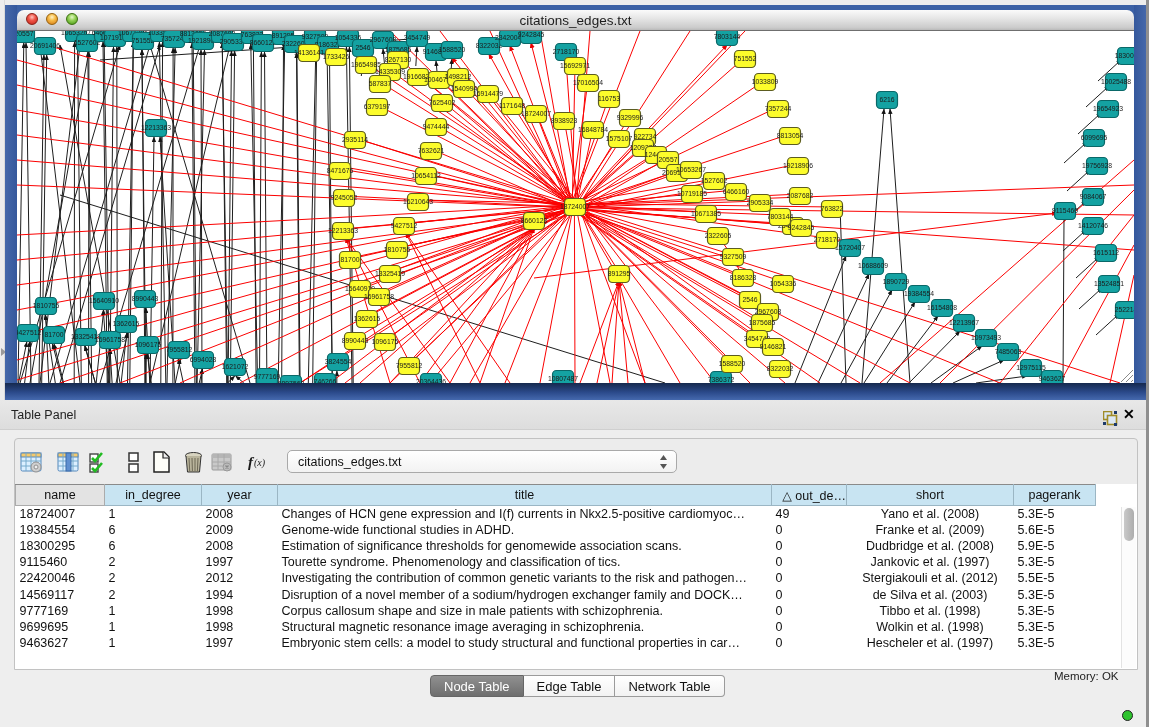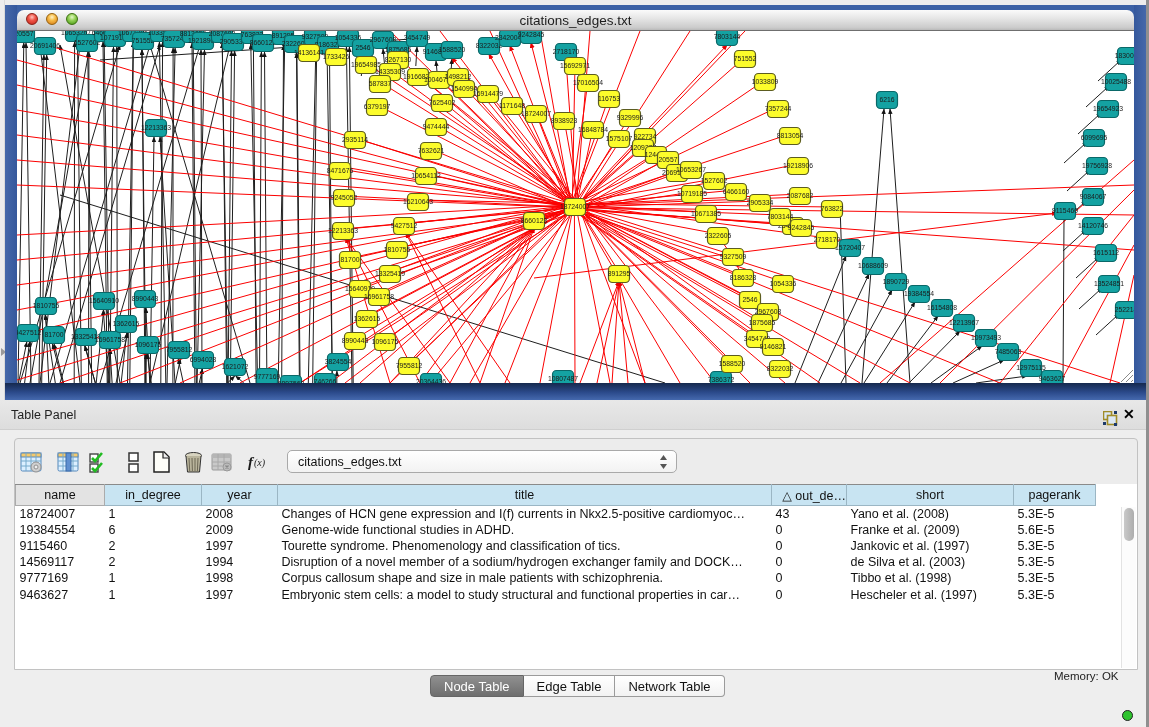--- a/index.html
+++ b/index.html
@@ -21,21 +21,21 @@
 .tpHead .x{position:absolute;left:1123px;top:6px;font-size:14px;font-weight:bold;color:#000}
 .panel{position:absolute;left:0;top:430px;width:1146px;height:297px;background:#eeeeee}
 .tcont{position:absolute;left:14px;top:438px;width:1124px;height:232px;border:1px solid #c2c2c2;border-radius:4px 4px 0 0;background:#ececec}
 .combo{position:absolute;left:287px;top:450px;width:390px;height:23px;background:linear-gradient(180deg,#ffffff,#f2f2f2);border:1px solid #a9a9a9;border-radius:5px;font-size:12.5px;color:#111;padding:4px 0 0 10px}
 table.tb{position:absolute;left:15px;top:484px;border-collapse:collapse;font-size:12.5px;color:#111;table-layout:fixed;background:#fff}
 table.tb th{height:21px;font-weight:normal;background:#c8e4f2;border:1px solid #9bb6c4;border-top:1px solid #8a8a8a;overflow:hidden;white-space:nowrap}
 table.tb th.g{background:#e3e3e3;border:1px solid #ababab;border-top:1px solid #8a8a8a}
 table.tb td{height:16.2px;padding:0 4px;overflow:hidden;white-space:nowrap;border:none}
 td.c1{padding-left:4px}
 td.c5{padding-left:5px}
-td.c6{text-align:left}
+td.c6{text-align:center}
 .tbwrap{position:absolute;left:15px;top:484px;width:1122px;height:185px;background:#fff}
 .sb{position:absolute;left:1121px;top:507px;width:15px;height:161px;background:#fcfcfc;border-left:1px solid #e3e3e3}
 .sb .th{position:absolute;left:2px;top:1px;width:10px;height:33px;border-radius:5px;background:linear-gradient(90deg,#c9c9c9,#adadad)}
 .tabs{position:absolute;left:430px;top:675px;height:22px;display:flex;font-size:13px}
 .tabs div{padding:3px 13px 0 13px;border:1px solid #9b9b9b;border-left:none;background:linear-gradient(180deg,#ffffff,#f2f2f2);color:#111}
 .tabs div.sel{background:linear-gradient(180deg,#909090,#6e6e6e);color:#fff;border:1px solid #666;border-radius:4px 0 0 4px}
 .tabs div.last{border-radius:0 4px 4px 0}
 .mem{position:absolute;left:1054px;top:670px;font-size:11.5px;color:#222}
 .dot{position:absolute;left:1122px;top:710px;width:11px;height:11px;border-radius:50%;background:#2ec32e;border:1.5px solid #222}
 .larrow{position:absolute;left:1px;top:348px;width:0;height:0;border-top:4px solid transparent;border-bottom:4px solid transparent;border-left:5px solid #9a9a9a}
@@ -756,58 +756,85 @@
         <th>title</th>
         <th style="text-align:right;padding-left:5px">△ out_de…</th>
         <th>short</th>
         <th>pagerank</th>
       </tr>
 <tr>
         <td class="c1">18724007</td>
         <td class="c2">1</td>
         <td class="c3">2008</td>
         <td class="c4">Changes of HCN gene expression and I(f) currents in Nkx2.5-positive cardiomyoc…</td>
-        <td class="c5">43</td>
+        <td class="c5">49</td>
         <td class="c6">Yano et al. (2008)</td>
         <td class="c7">5.3E-5</td>
       </tr>
 <tr>
         <td class="c1">19384554</td>
         <td class="c2">6</td>
         <td class="c3">2009</td>
         <td class="c4">Genome-wide functional studies in ADHD.</td>
         <td class="c5">0</td>
         <td class="c6">Franke et al. (2009)</td>
         <td class="c7">5.6E-5</td>
       </tr>
 <tr>
+        <td class="c1">18300295</td>
+        <td class="c2">6</td>
+        <td class="c3">2008</td>
+        <td class="c4">Estimation of significance thresholds for genomewide association scans.</td>
+        <td class="c5">0</td>
+        <td class="c6">Dudbridge et al. (2008)</td>
+        <td class="c7">5.9E-5</td>
+      </tr>
+<tr>
         <td class="c1">9115460</td>
         <td class="c2">2</td>
         <td class="c3">1997</td>
         <td class="c4">Tourette syndrome. Phenomenology and classification of tics.</td>
         <td class="c5">0</td>
         <td class="c6">Jankovic et al. (1997)</td>
         <td class="c7">5.3E-5</td>
+      </tr>
+<tr>
+        <td class="c1">22420046</td>
+        <td class="c2">2</td>
+        <td class="c3">2012</td>
+        <td class="c4">Investigating the contribution of common genetic variants to the risk and pathogen…</td>
+        <td class="c5">0</td>
+        <td class="c6">Stergiakouli et al. (2012)</td>
+        <td class="c7">5.5E-5</td>
       </tr>
 <tr>
         <td class="c1">14569117</td>
         <td class="c2">2</td>
         <td class="c3">1994</td>
         <td class="c4">Disruption of a novel member of a sodium/hydrogen exchanger family and DOCK…</td>
         <td class="c5">0</td>
         <td class="c6">de Silva et al. (2003)</td>
         <td class="c7">5.3E-5</td>
       </tr>
 <tr>
         <td class="c1">9777169</td>
         <td class="c2">1</td>
         <td class="c3">1998</td>
         <td class="c4">Corpus callosum shape and size in male patients with schizophrenia.</td>
         <td class="c5">0</td>
         <td class="c6">Tibbo et al. (1998)</td>
+        <td class="c7">5.3E-5</td>
+      </tr>
+<tr>
+        <td class="c1">9699695</td>
+        <td class="c2">1</td>
+        <td class="c3">1998</td>
+        <td class="c4">Structural magnetic resonance image averaging in schizophrenia.</td>
+        <td class="c5">0</td>
+        <td class="c6">Wolkin et al. (1998)</td>
         <td class="c7">5.3E-5</td>
       </tr>
 <tr>
         <td class="c1">9463627</td>
         <td class="c2">1</td>
         <td class="c3">1997</td>
         <td class="c4">Embryonic stem cells: a model to study structural and functional properties in car…</td>
         <td class="c5">0</td>
         <td class="c6">Hescheler et al. (1997)</td>
         <td class="c7">5.3E-5</td>

